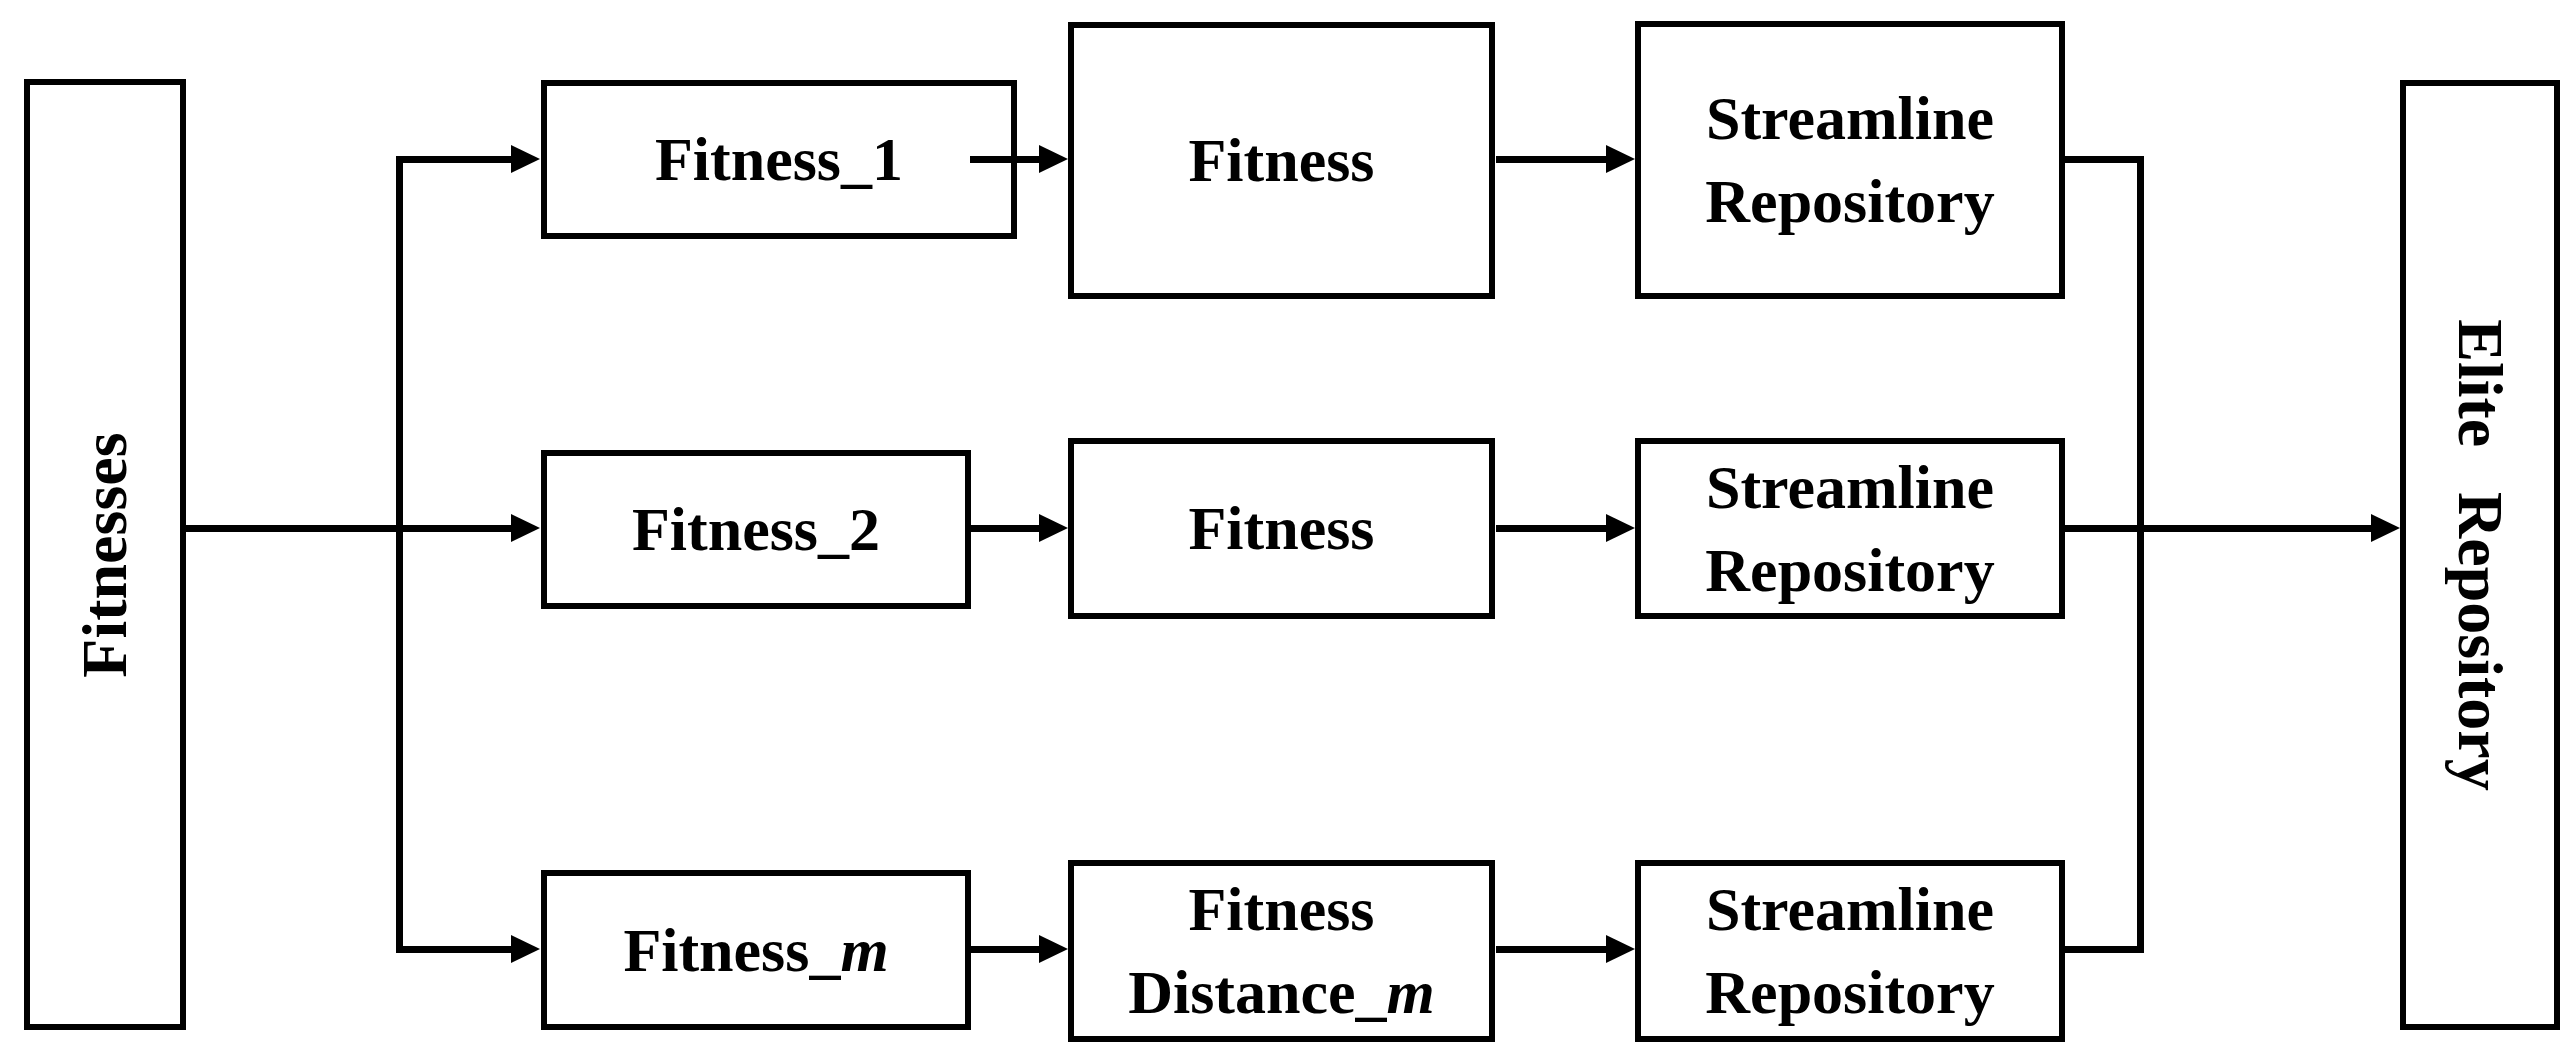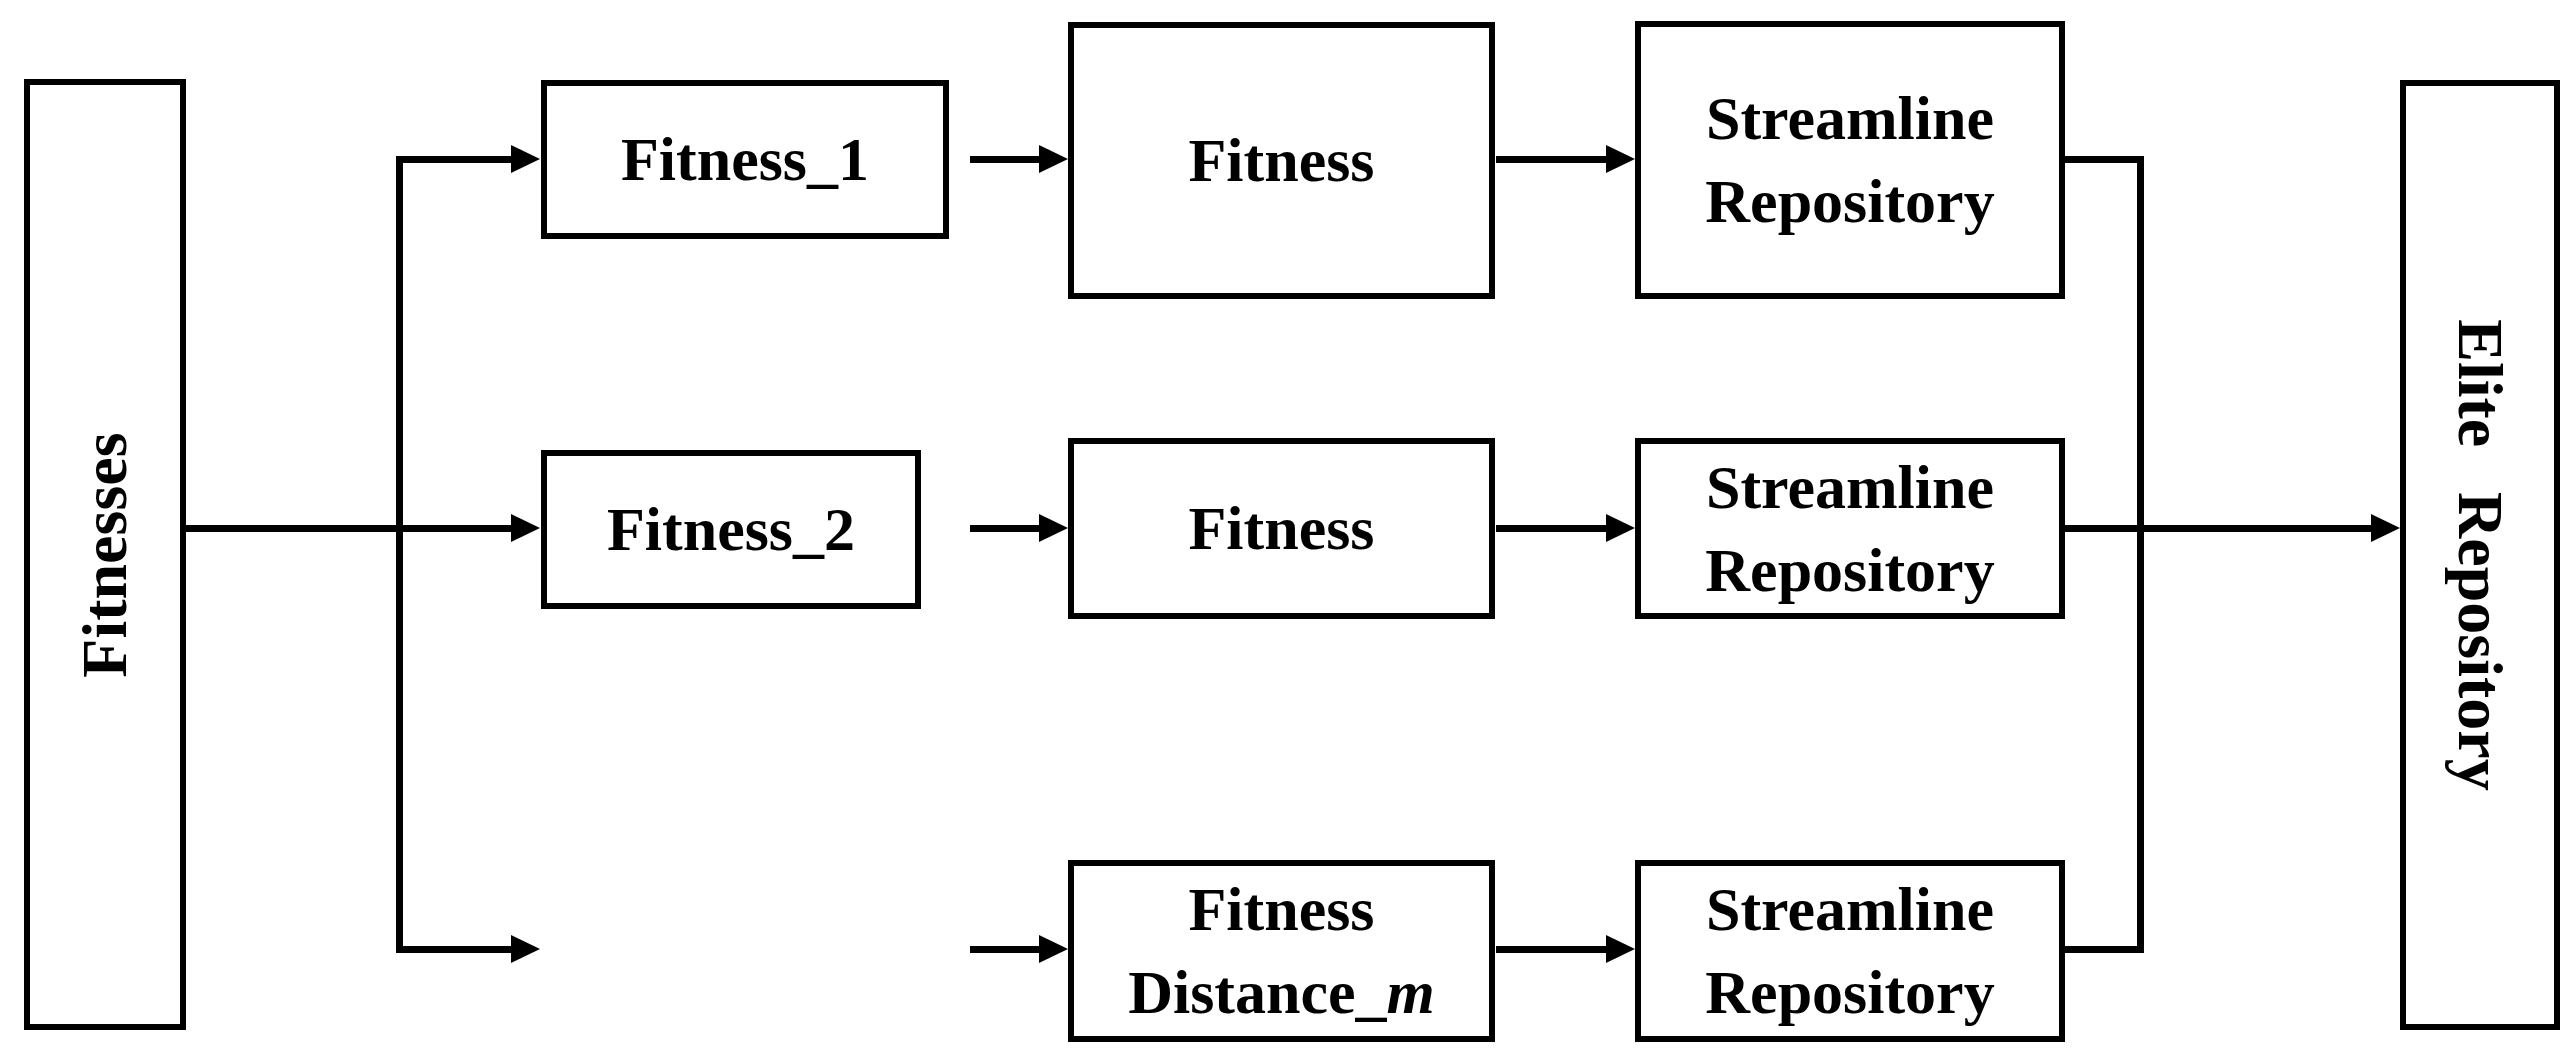--- a/index.html
+++ b/index.html
@@ -53,46 +53,49 @@
 <div class="canvas">
 
   <div class="box" style="left:24px;top:79px;width:162px;height:951px;">
     <span class="vtext rot-up">Fitnesses</span>
   </div>
 
   <div class="box" style="left:2400px;top:80px;width:160px;height:950px;">
     <span class="vtext rot-down">Elite Repository</span>
   </div>
 
-  <div class="box" style="left:541px;top:80px;width:408px;height:159px;">
+  <div class="box" style="left:541px;top:80px;width:476px;height:159px;">
     <span class="box-label"><span>Fitness_</span><span class="rm">1</span></span>
   </div>
 
   <div class="box" style="left:1068px;top:21.5px;width:427px;height:277px;">
     <span class="box-label">Fitness</span>
   </div>
 
   <div class="box" style="left:1635px;top:20.6px;width:430px;height:278px;">
     <span class="box-label">Streamline</span>
     <span class="box-label">Repository</span>
   </div>
 
-  <div class="box" style="left:541px;top:450px;width:380px;height:159px;text-align:center;">
+  <div class="box" style="left:541px;top:450px;width:430px;height:159px;text-align:center;">
     <span class="box-label"><span>Fitness_</span><span class="rm">2</span></span>
   </div>
 
   <div class="box" style="left:1068px;top:438px;width:427px;height:181px;">
     <span class="box-label">Fitness</span>
   </div>
 
   <div class="box" style="left:1635px;top:438px;width:430px;height:181px;">
     <span class="box-label">Streamline</span>
     <span class="box-label">Repository</span>
   </div>
 
+  <div class="box" style="left:541px;top:870px;width:430px;height:160px;">
+    <span class="box-label"><span>Fitness_</span><span class="it">m</span></span>
+  </div>
 
   <div class="box" style="left:1068px;top:860px;width:427px;height:182px;">
     <span class="box-label">Fitness</span>
     <span class="box-label"><span>Distance_</span><span class="it">m</span></span>
   </div>
 
   <div class="box" style="left:1635px;top:860px;width:430px;height:182px;">
     <span class="box-label">Streamline</span>
     <span class="box-label">Repository</span>
   </div>

